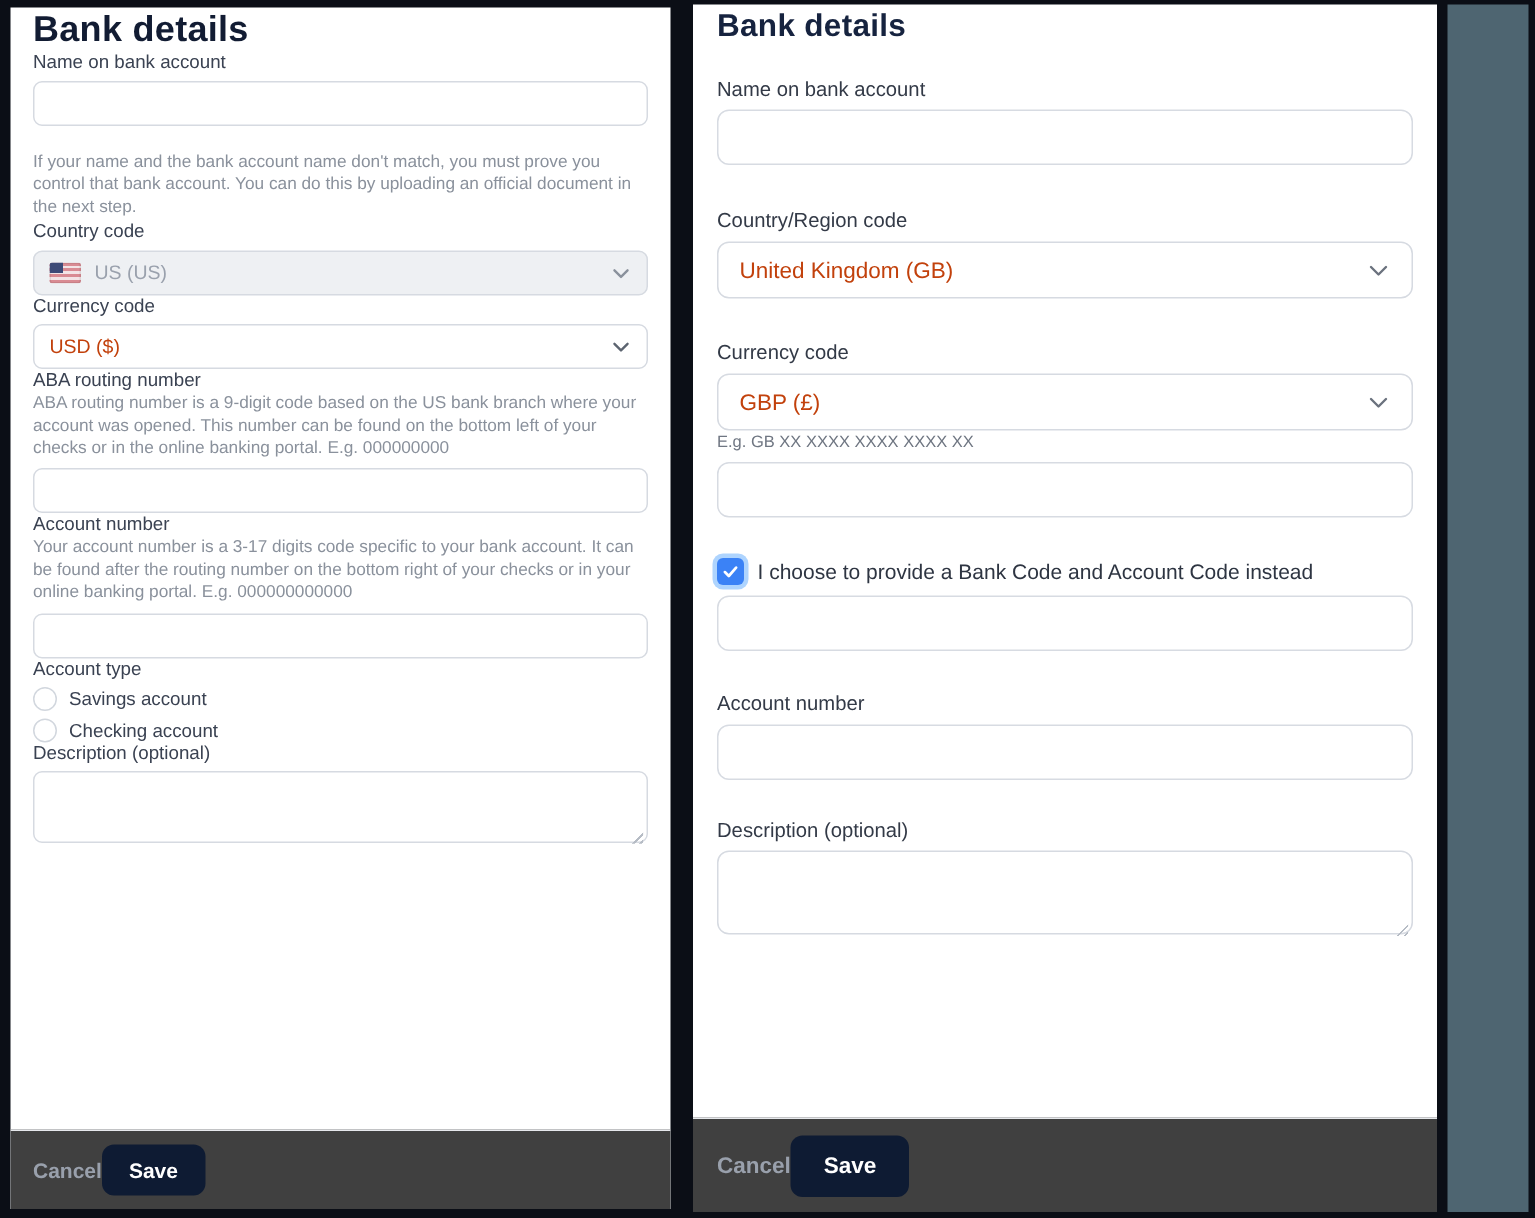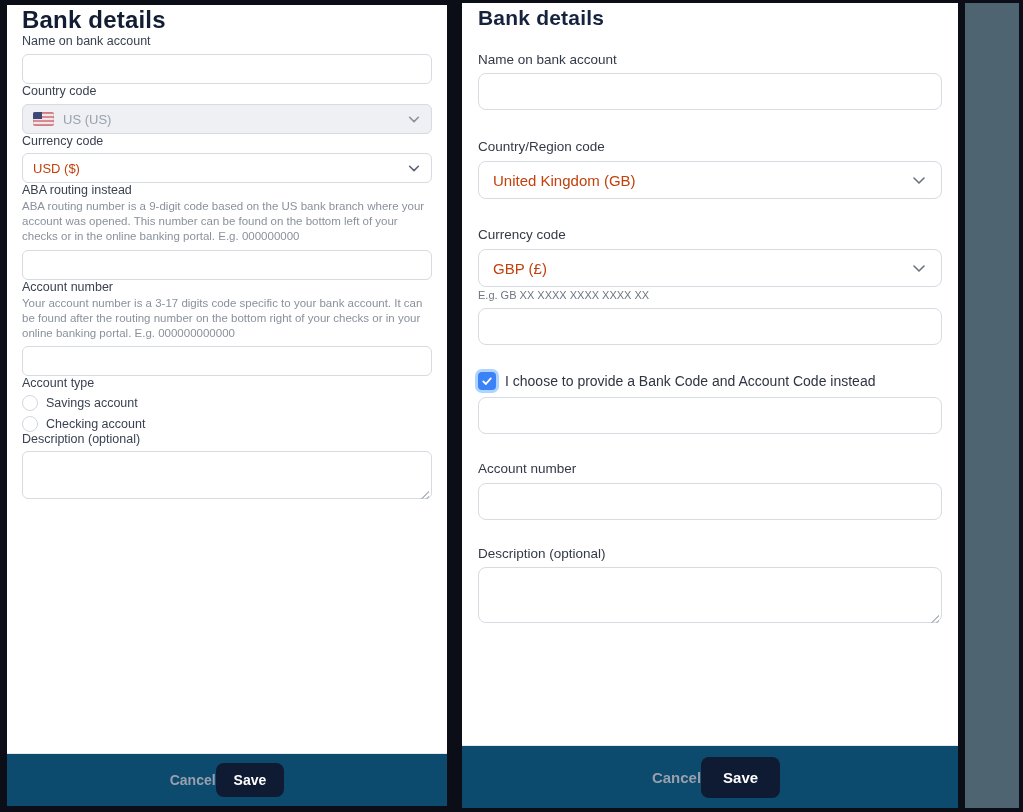--- a/index.html
+++ b/index.html
@@ -53,22 +53,22 @@
     resize:none;outline:none;font-family:"Liberation Sans",sans-serif;font-size:13px;padding:6px 10px;color:#2d3442;
     position:relative;
   }
   .ta-wrap{position:relative;}
   .resize-grip{
     position:absolute;right:3px;bottom:4px;width:10px;height:10px;
     background:repeating-linear-gradient(135deg,transparent 0 2px,#b6bcc5 2px 3.2px);
     clip-path:polygon(100% 0,100% 100%,0 100%);pointer-events:none;
   }
   .footer{
-    position:absolute;left:0;right:0;bottom:0;background:#0c4a6e;border-top:1px solid #e6e8ec;
-    display:flex;align-items:center;justify-content:center;
+    position:absolute;left:0;right:0;bottom:0;background:#404040;border-top:1px solid #e6e8ec;
+    display:flex;align-items:center;justify-content:flex-start;
   }
   .panel-left .footer{height:52px;padding:0 15px;}
   .cancel-link{font-size:14px;font-weight:bold;color:#99a0ac;cursor:pointer;}
   .save-btn{
     background:#0e1b33;color:#fff;font-weight:bold;border:none;border-radius:8px;cursor:pointer;
     font-family:"Liberation Sans",sans-serif;
   }
   .panel-left .save-btn{font-size:14px;padding:9px 18px;}
 
   
@@ -137,20 +137,21 @@
 </head>
 <body>
 
 <div class="panel panel-left">
   <div class="inner">
     <h1>Bank details</h1>
 
     <span class="field-label lp-name-label">Name on bank account</span>
     <input type="text" class="lp-name-input" style="">
 
+    <div class="helper lp-name-help">If your name and the bank account name don't match, you must prove you control that bank account. You can do this by uploading an official document in the next step.</div>
 
     <span class="field-label lp-country-label">Country code</span>
     <div class="selectbox disabled lp-country-select">
       <span style="display:flex;align-items:center;">
         <span class="flag">
             <span class="canton"></span>
           </span>
         <span>US (US)</span>
       </span>
       <span class="chev">
@@ -163,21 +164,21 @@
     <span class="field-label lp-currency-label">Currency code</span>
     <div class="selectbox lp-currency-select">
       <span>USD ($)</span>
       <span class="chev">
         <svg width="14" height="14" viewBox="0 0 16 16">
             <polyline points="3,6 8,11 13,6" fill="none" stroke="#5c6470" stroke-width="1.8" stroke-linecap="round" stroke-linejoin="round"></polyline>
           </svg>
       </span>
     </div>
 
-    <span class="field-label lp-aba-label">ABA routing instead</span>
+    <span class="field-label lp-aba-label">ABA routing number</span>
     <div class="helper lp-aba-help">ABA routing number is a 9-digit code based on the US bank branch where your account was opened. This number can be found on the bottom left of your checks or in the online banking portal. E.g. 000000000</div>
     <input type="text" class="lp-aba-input" style="">
 
     <span class="field-label lp-acct-label">Account number</span>
     <div class="helper lp-acct-help">Your account number is a 3-17 digits code specific to your bank account. It can be found after the routing number on the bottom right of your checks or in your online banking portal. E.g. 000000000000</div>
     <input type="text" class="lp-acct-input" style="">
 
     <span class="field-label lp-type-label">Account type</span>
     <div class="radio-row">
       <span class="radio"></span>

